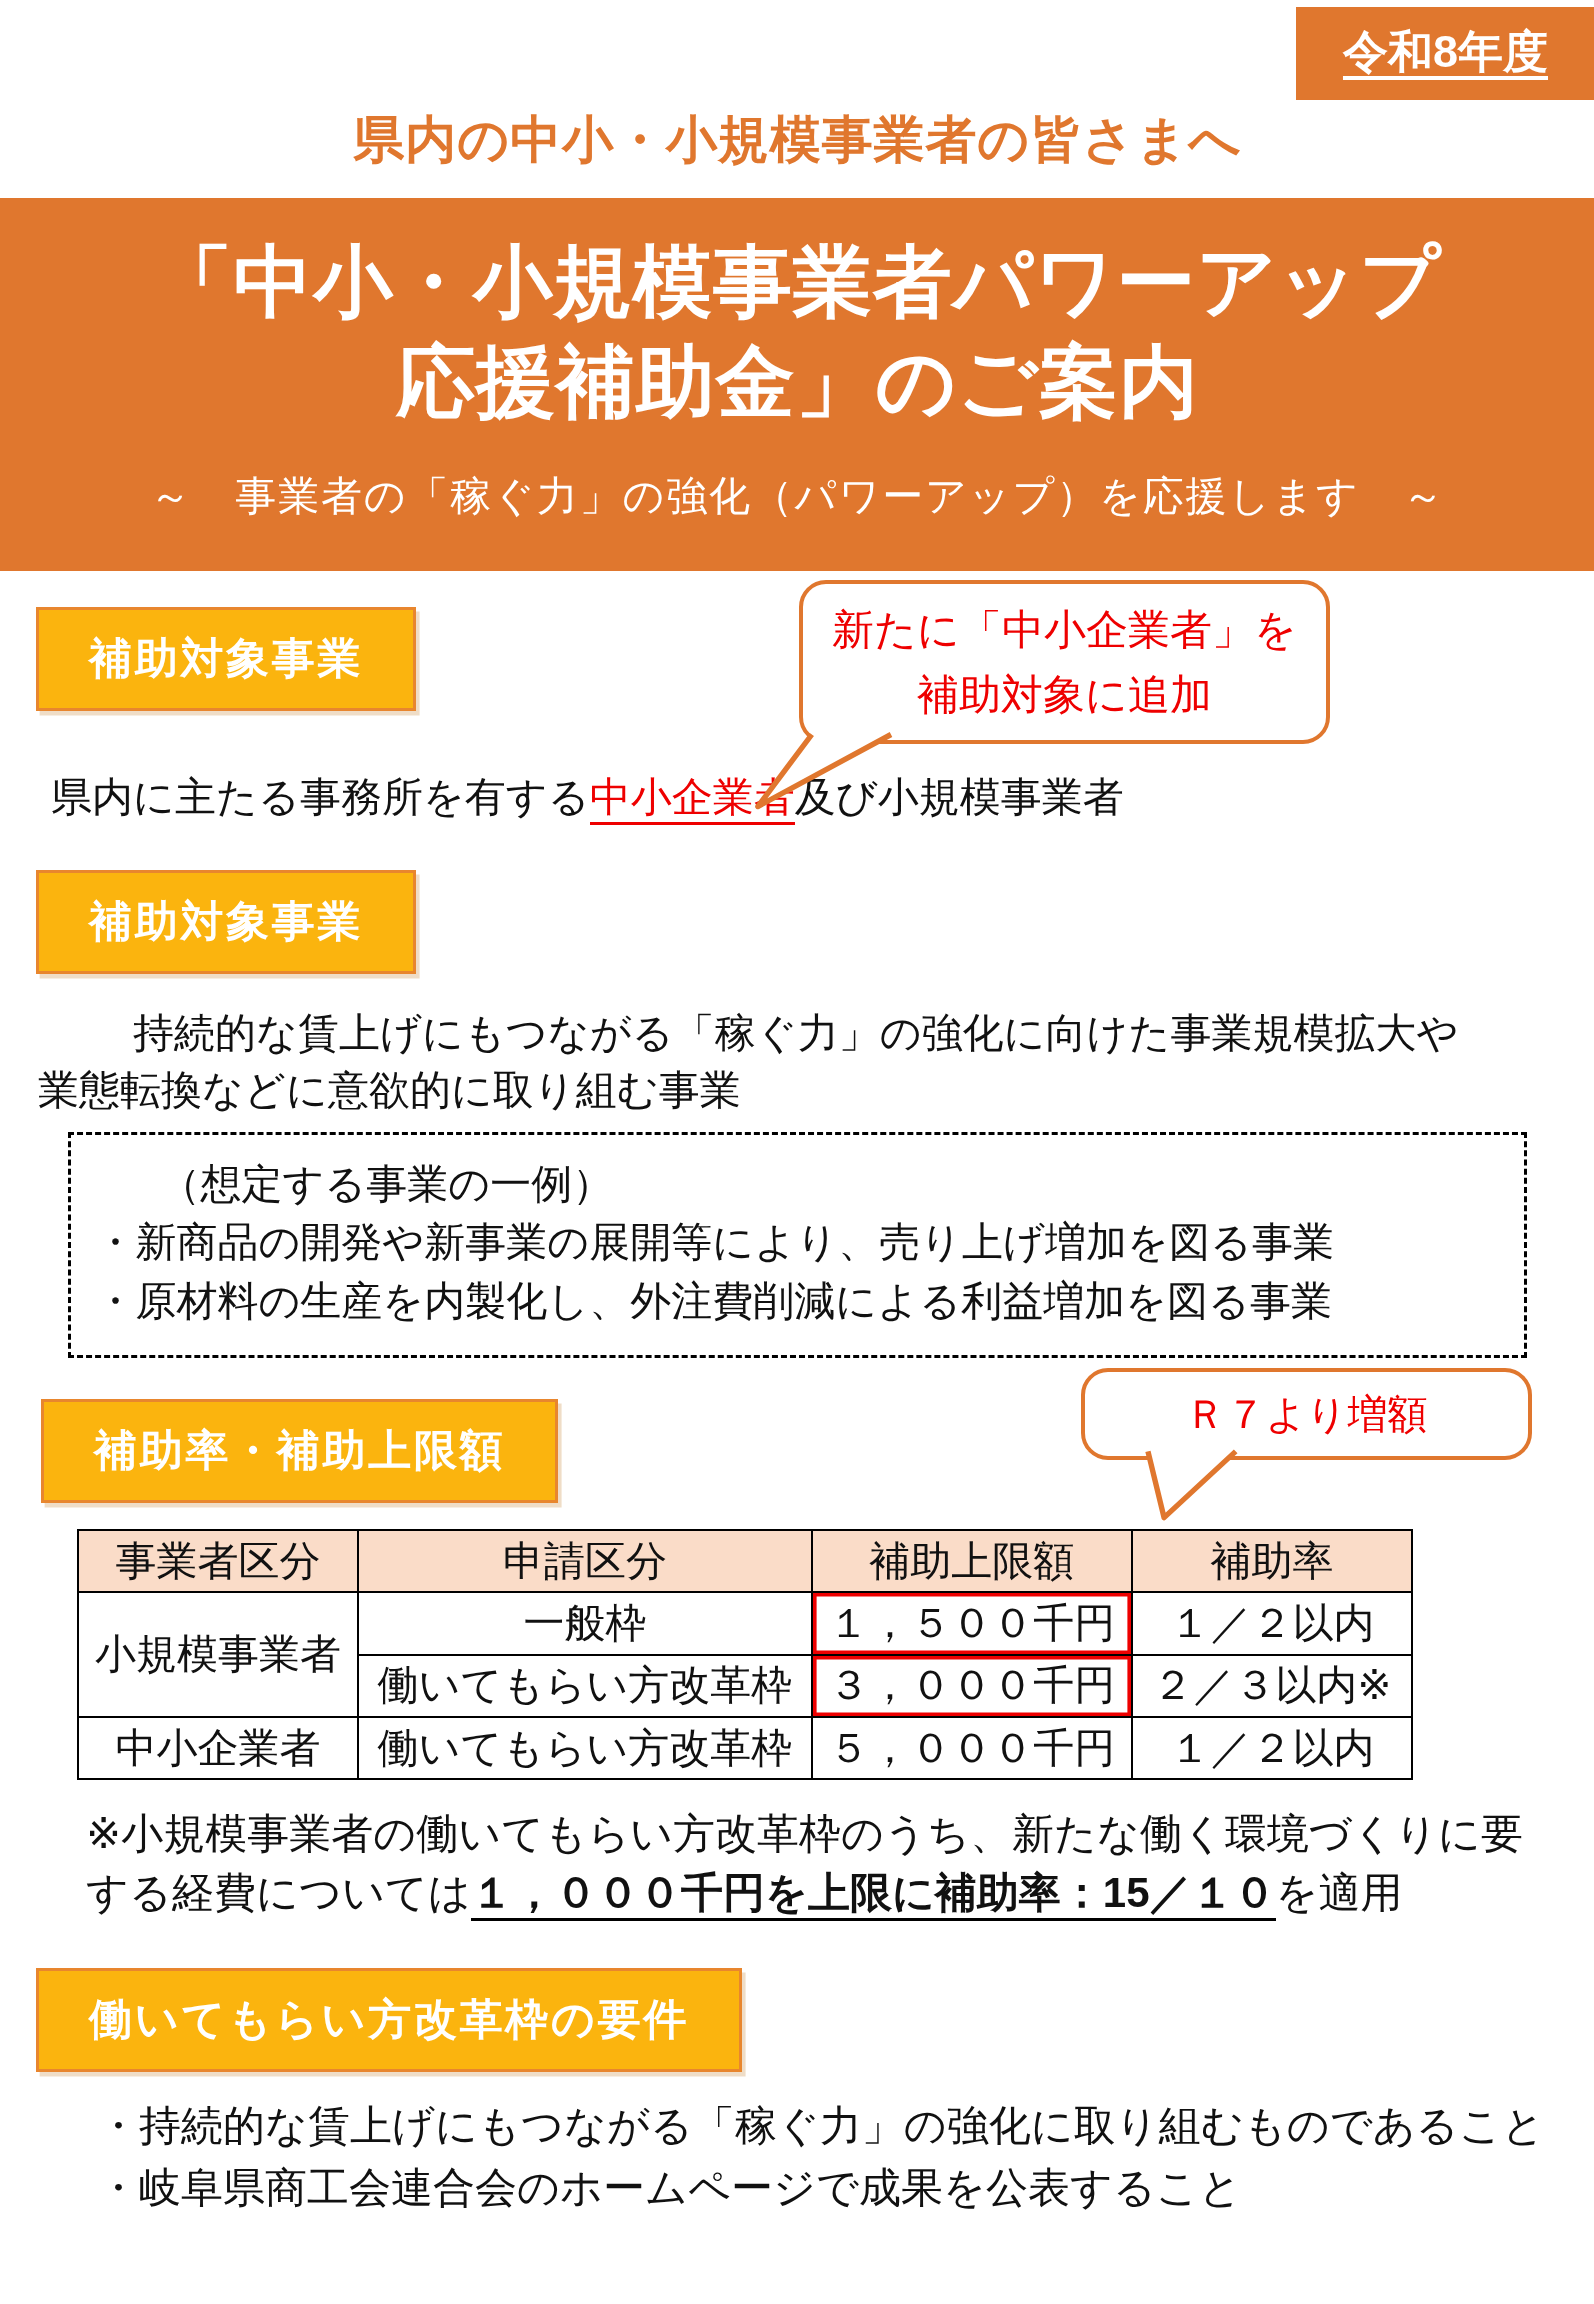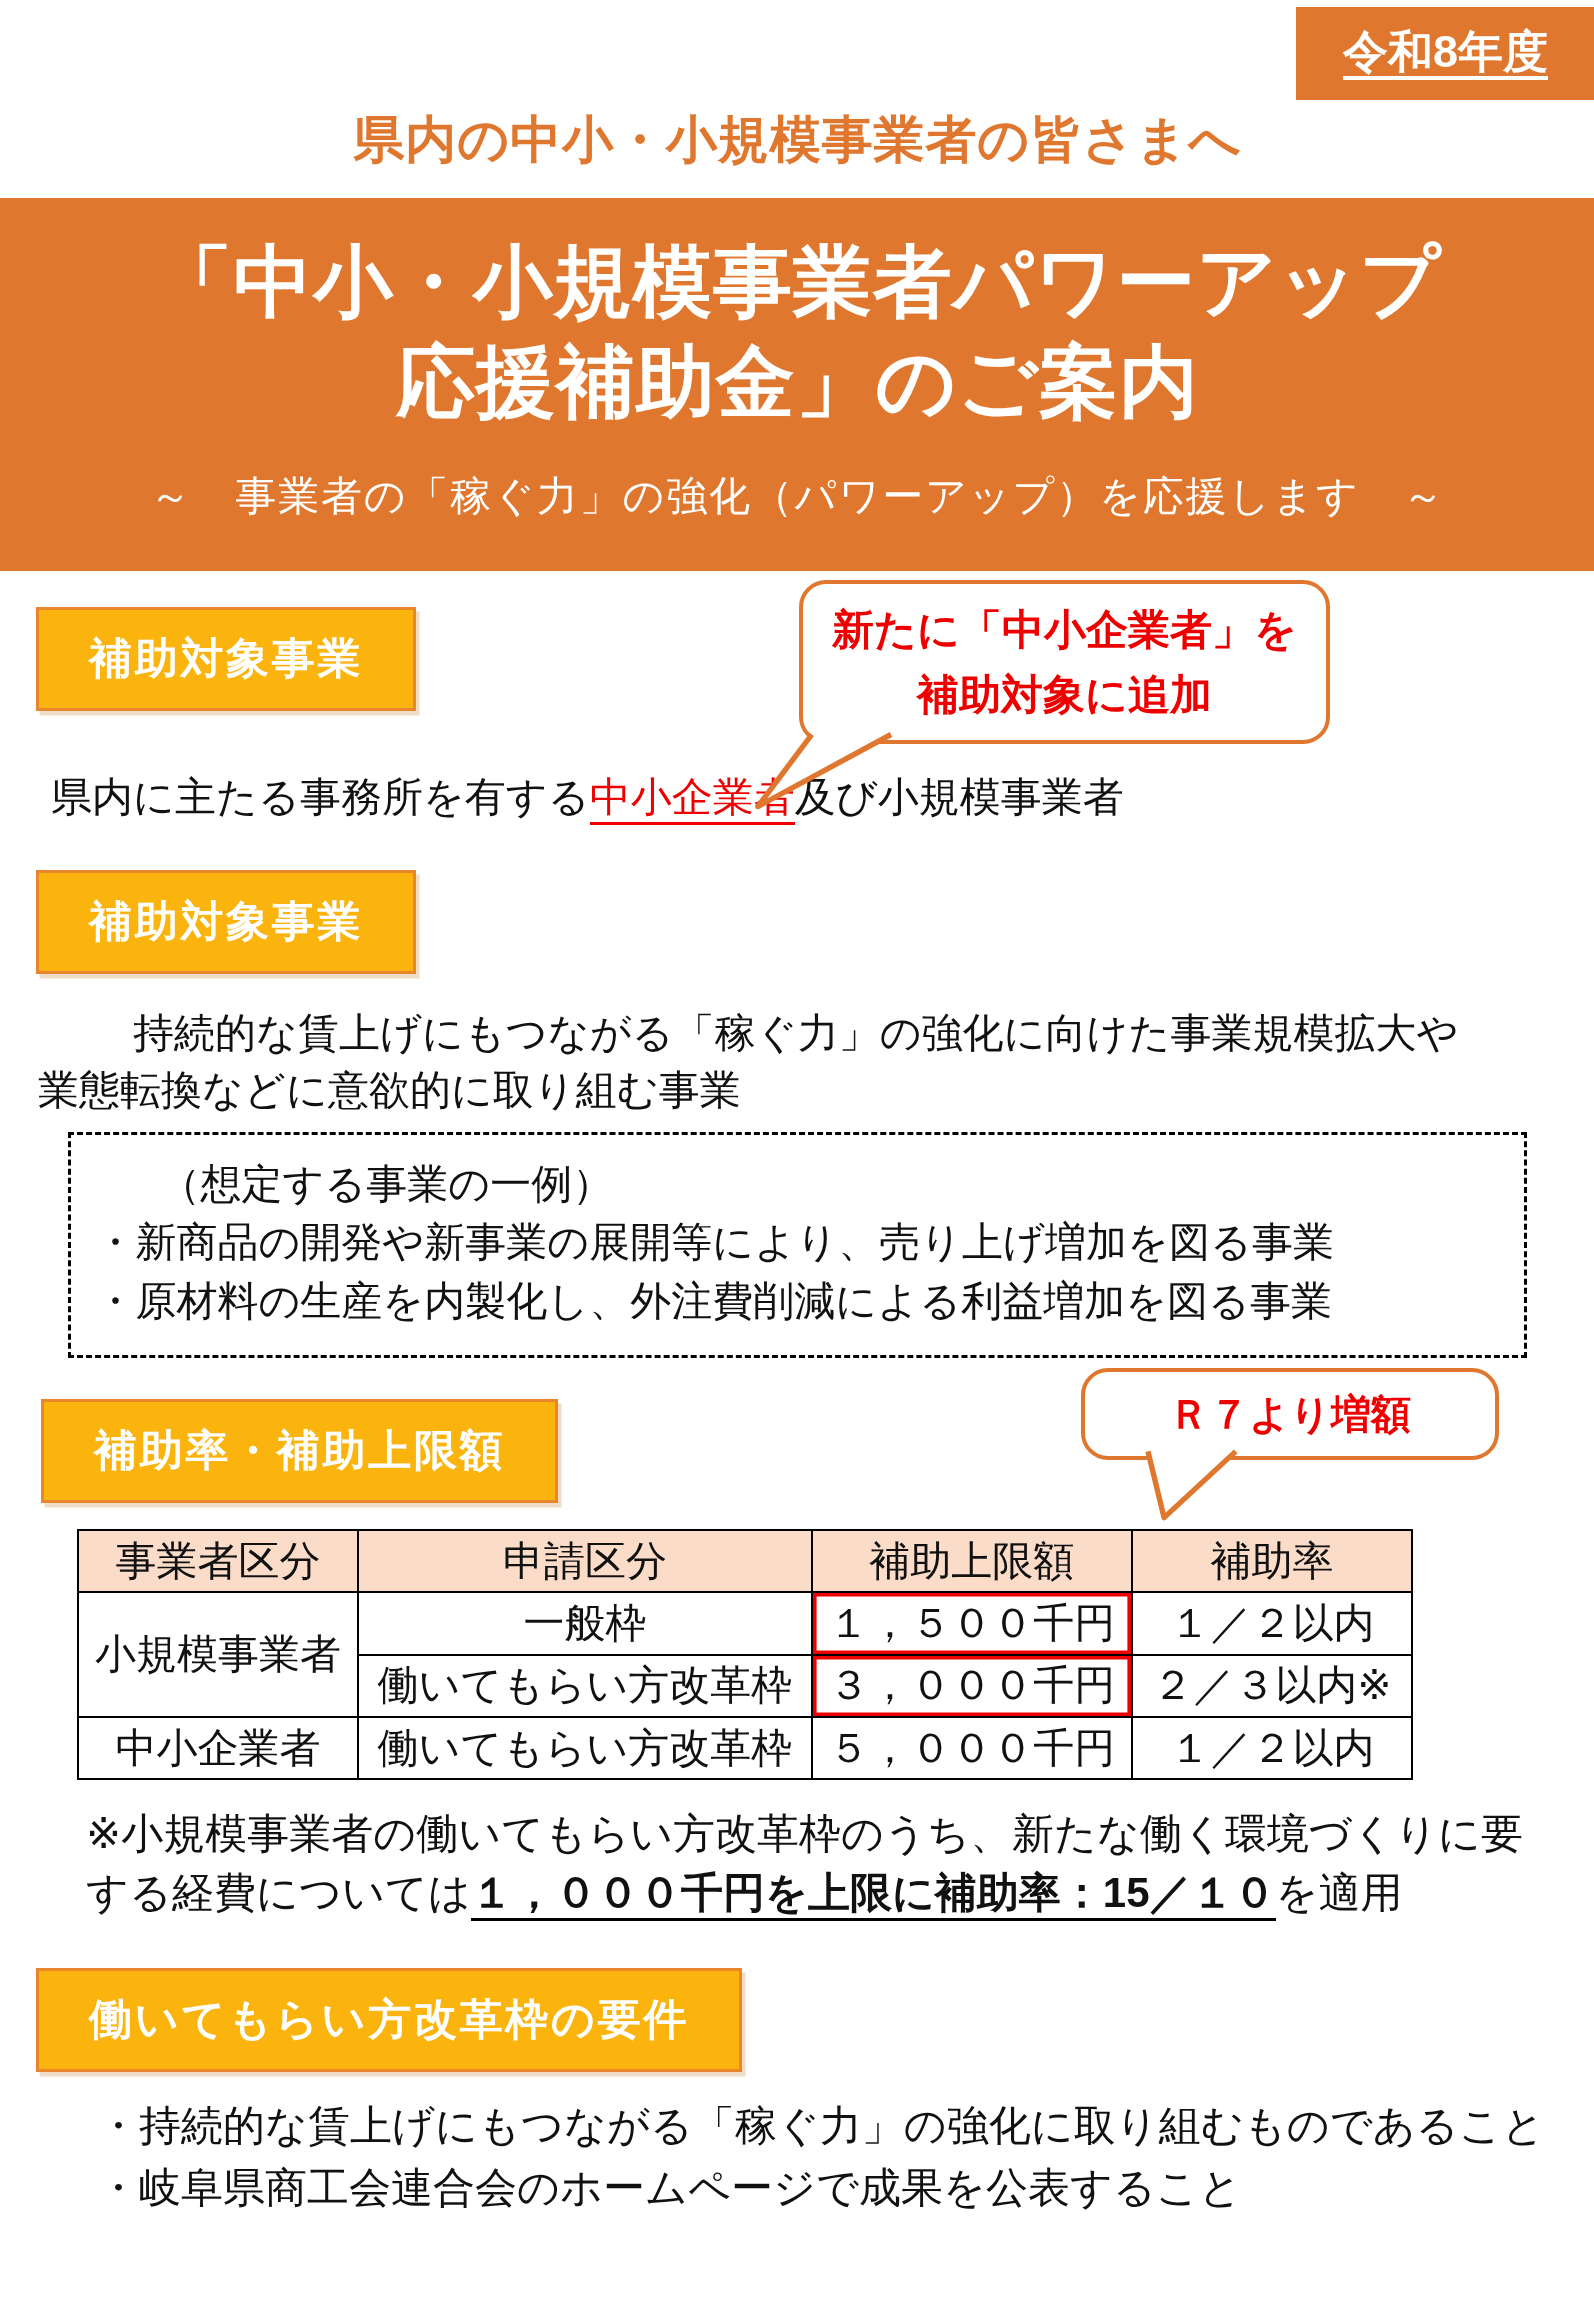--- a/index.html
+++ b/index.html
@@ -43,30 +43,30 @@
   .label{
     display:inline-block;background:var(--gold);
     border:3.6px solid #E8862E;color:#fff;font-weight:bold;
     font-size:43px;padding:20px 50px;letter-spacing:2.7px;
     box-shadow:3.6px 4.5px 0 rgba(190,120,30,.25);
     white-space:nowrap;
   }
   
   .bubble{
     position:absolute;background:#fff;border:4.5px solid var(--orange);
-    border-radius:27px;color:var(--red);font-weight:bold;text-align:center;
+    border-radius:27px;color:var(--red);font-weight:normal;text-align:center;
     z-index:6;
   }
   .bubble .tail{position:absolute;overflow:visible;}
   .bubble-target{
     left:763px;top:-27px;width:531px;
     font-size:42px;line-height:1.55;padding:12.6px 9px;
   }
   .bubble-rates{
-    left:1040px;top:-31px;width:418px;
+    left:1040px;top:-31px;width:451px;
     font-size:40px;line-height:1.3;padding:16px 9px;
   }
   
   .body-text{font-size:41px;line-height:1.4;color:#111;}
   .red-underline{
     color:var(--red);
     border-bottom:3.6px solid var(--red);
     padding-bottom:1.8px;
   }
   

